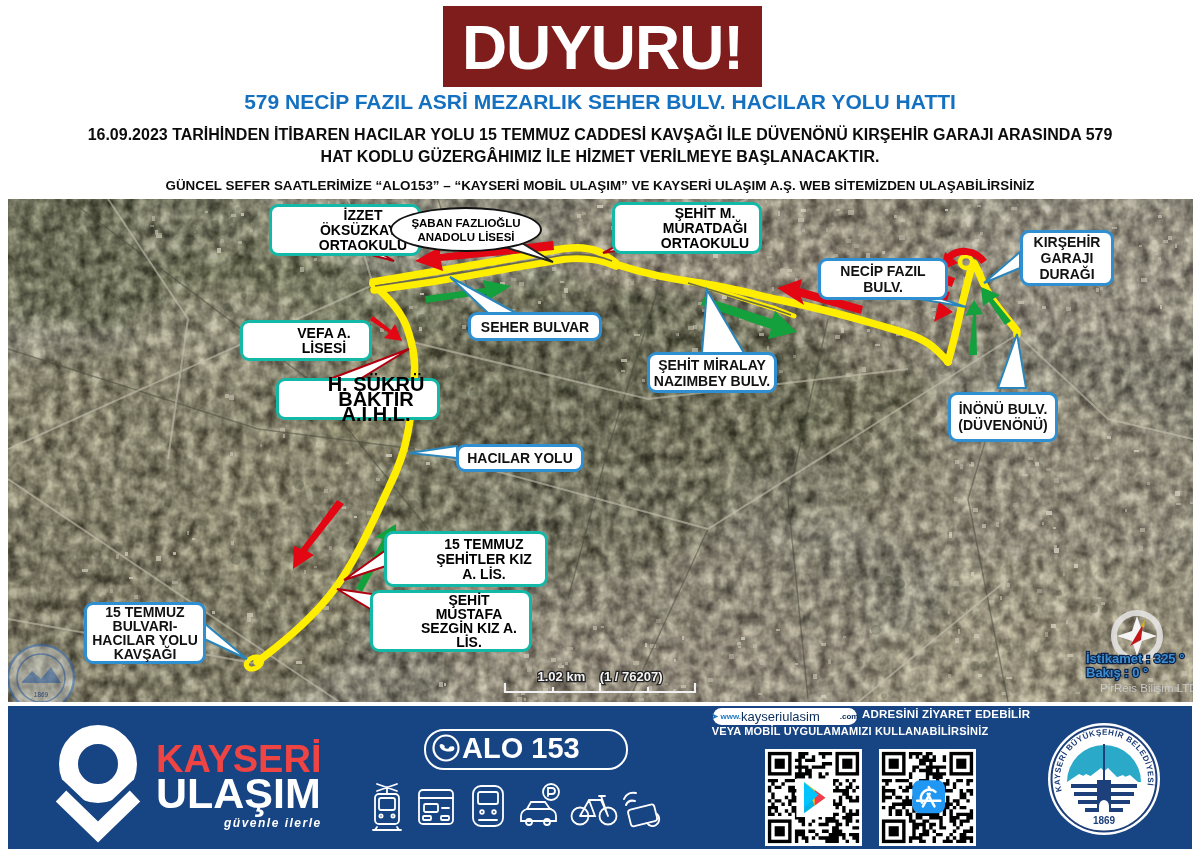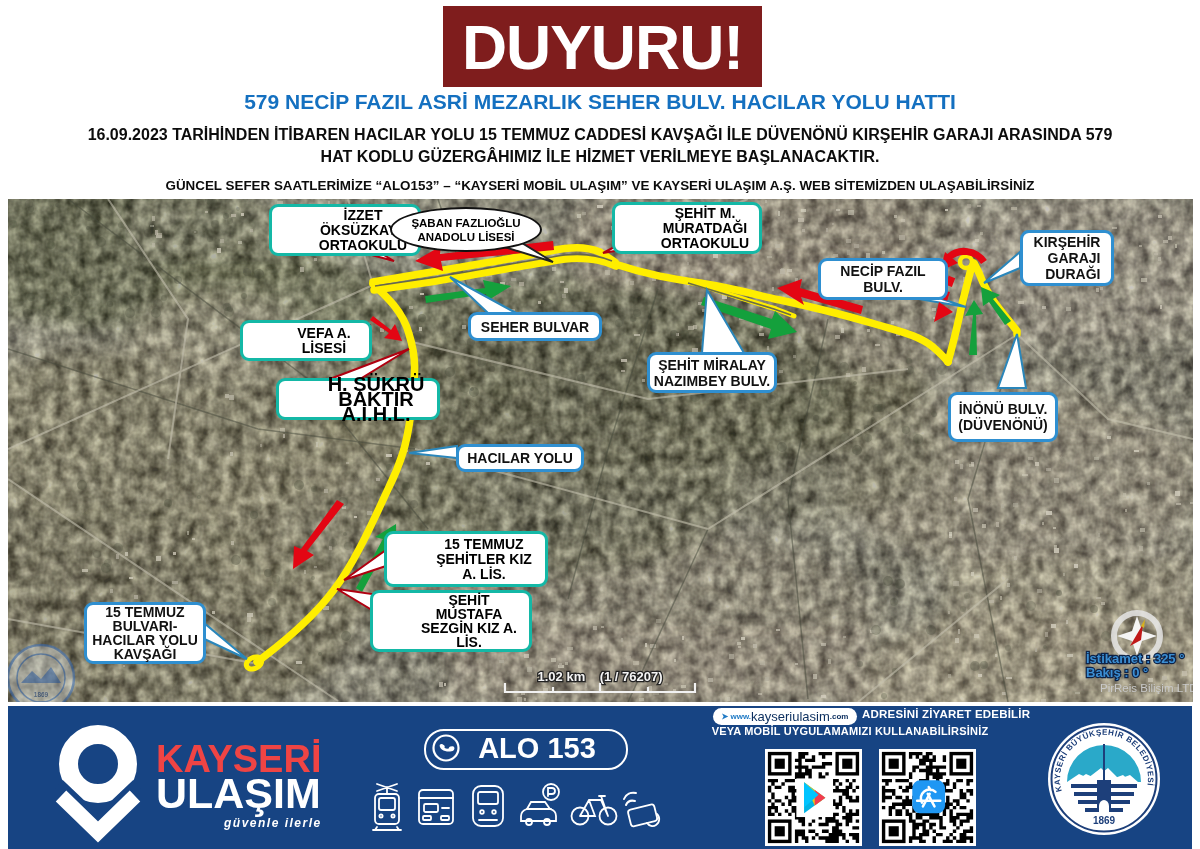--- a/index.html
+++ b/index.html
@@ -729,21 +729,21 @@
 
   <text x="1092" y="493" font-size="11.5" fill="#c9c9c9">PirReis Bilişim LTD</text>
 </svg>
 
 <div class="callout red" style="left:269px;top:204px;width:110px;height:46px;font-size:14px;line-height:15px;">İZZET<br>ÖKSÜZKAYA<br>ORTAOKULU</div>
 
 <div class="callout" style="left:390px;top:207px;width:148px;height:41px;border:2.5px solid #111;border-radius:50%;color:#000;font-size:11.5px;line-height:14px;">ŞABAN FAZLIOĞLU<br>ANADOLU LİSESİ</div>
 
 <div class="callout red" style="left:612px;top:202px;width:108px;height:46px;font-size:14px;line-height:15px;">ŞEHİT M.<br>MURATDAĞI<br>ORTAOKULU</div>
 
-<div class="callout blue" style="left:1020px;top:230px;width:88px;height:50px;font-size:14px;line-height:16px;text-align:right;">KIRŞEHİR<br>GARAJI<br>DURAĞI</div>
+<div class="callout blue" style="left:1020px;top:230px;width:88px;height:50px;font-size:14px;line-height:16px;">KIRŞEHİR<br>GARAJI<br>DURAĞI</div>
 
 <div class="callout blue" style="left:818px;top:258px;width:124px;height:36px;font-size:14px;line-height:16px;">NECİP FAZIL<br>BULV.</div>
 
 <div class="callout red" style="left:240px;top:320px;width:90px;height:35px;font-size:14px;line-height:15px;">VEFA A.<br>LİSESİ</div>
 
 <div class="callout blue" style="left:468px;top:312px;width:128px;height:23px;font-size:14px;">SEHER BULVAR</div>
 
 <div class="callout blue" style="left:647px;top:352px;width:124px;height:35px;font-size:14px;line-height:16px;">ŞEHİT MİRALAY<br>NAZIMBEY BULV.</div>
 
 <div class="callout red" style="left:276px;top:378px;width:122px;height:36px;font-size:20px;line-height:15px;">H. ŞÜKRÜ<br>BAKTİR A.İ.H.L.</div>
@@ -774,21 +774,21 @@
 
 <div class="abs" style="left:424px;top:729px;width:200px;height:37px;border:2px solid #fff;border-radius:20px;"></div>
 
 <svg class="abs" style="left:432px;top:734px;" width="28" height="28" viewBox="0 0 28 28">
   <circle cx="14" cy="14" r="12.5" fill="none" stroke="#fff" stroke-width="2.2"></circle>
   <g transform="rotate(-35 14 14)">
       <path d="M10.5,8 c1.2,-0.6 2.4,-0.2 2.8,0.9 l0.6,1.8 c0.3,0.9 -0.1,1.7 -1,2.2 c0.5,1.5 1.6,2.6 3.1,3.2 c0.6,-0.8 1.5,-1.1 2.4,-0.7 l1.7,0.8 c1.1,0.5 1.4,1.7 0.7,2.8 c-0.8,1.2 -2.4,1.6 -4.2,0.8 c-3.2,-1.4 -5.6,-3.8 -6.8,-7 c-0.7,-1.9 -0.4,-3.6 0.7,-4.8 z" fill="#fff"></path>
     </g>
 </svg>
 
-<div class="abs" style="left:462px;top:732px;width:150px;text-align:center;color:#fff;font-weight:bold;font-size:29px;">ALO 153</div>
+<div class="abs" style="left:462px;top:732px;width:150px;text-align:left;color:#fff;font-weight:bold;font-size:29px;">ALO 153</div>
 
 <svg class="abs" style="left:365px;top:780px;" width="300" height="56" viewBox="0 0 300 56">
   <g fill="none" stroke="#fff" stroke-width="1.8" stroke-linecap="round">
 
     <g transform="translate(2,2)">
       <path d="M10,9 L30,2 M10,2 L30,9 M20,5 V12"></path>
       <rect x="8" y="12" width="24" height="30" rx="4"></rect>
       <rect x="12" y="16" width="16" height="12" rx="2"></rect>
       <circle cx="14" cy="34" r="1.6"></circle>
         <circle cx="26" cy="34" r="1.6"></circle>
@@ -833,21 +833,21 @@
           <rect x="8" y="17" width="27" height="17" rx="3"></rect>
         </g>
       <path d="M36,24 a7,7 0 0 1 -1,11 c-3,2 -7,1 -9,-2"></path>
     </g>
   </g>
 </svg>
 
 <div class="abs" style="left:713px;top:708px;width:144px;height:17px;background:#fff;border-radius:9px;display:flex;align-items:center;justify-content:center;font-size:10px;color:#0b2e5e;">
 <span style="font-weight:bold;font-size:8px;color:#1f7ac5;text-align:right;">➤&nbsp;www.</span>
     <span style="font-weight:normal;font-size:13px;text-align:right;">kayseriulasim</span>
-    <span style="font-weight:bold;font-size:8px;">.com</span>
+    <span style="font-weight:bold;font-size:8px;padding-left:20px;">.com</span>
   </div>
 
 <div class="abs" style="left:862px;top:708px;color:#fff;font-weight:bold;font-size:11.5px;letter-spacing:0.2px;">ADRESİNİ ZİYARET EDEBİLİR</div>
 
 <div class="abs" style="left:700px;top:725px;width:300px;text-align:center;color:#fff;font-weight:bold;font-size:11px;letter-spacing:0.2px;">VEYA MOBİL UYGULAMAMIZI KULLANABİLİRSİNİZ</div>
 
 <svg class="abs" style="left:765px;top:749px;" width="97" height="97" viewBox="-3 -3 100.5 100.5">
     <rect x="-3" y="-3" width="100.5" height="100.5" fill="#fff"></rect>
     <rect x="0.0" y="0.0" width="24.5" height="24.5" fill="#000"></rect>
     <rect x="3.5" y="3.5" width="17.5" height="17.5" fill="#fff"></rect>

